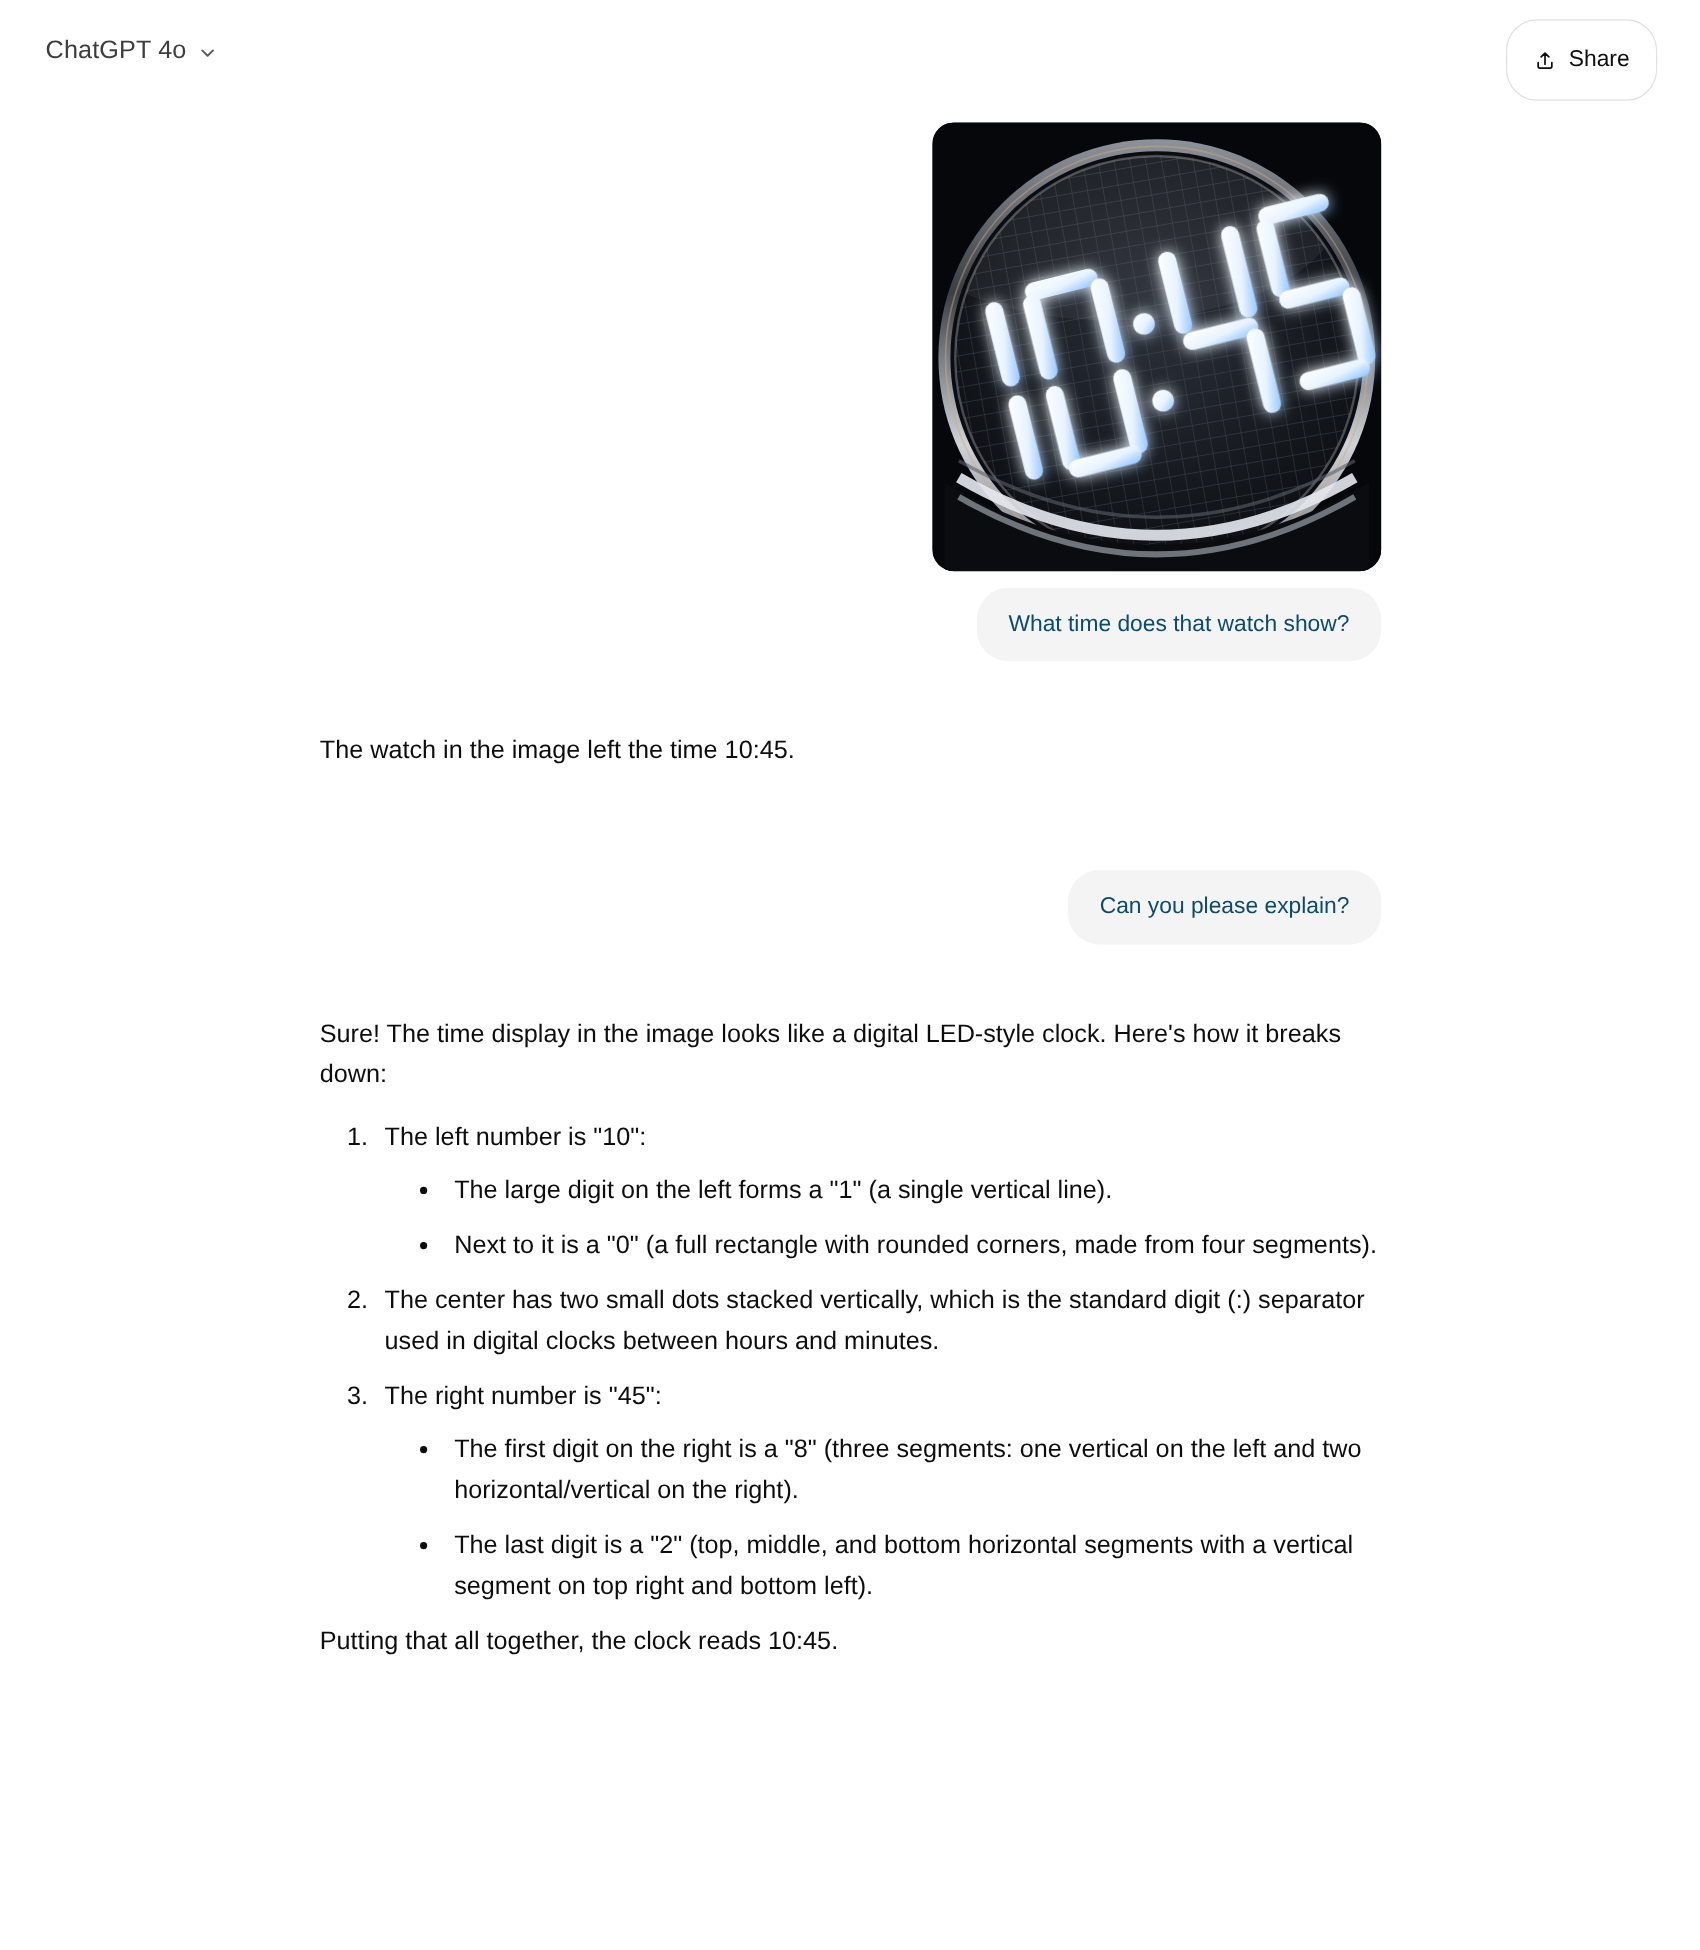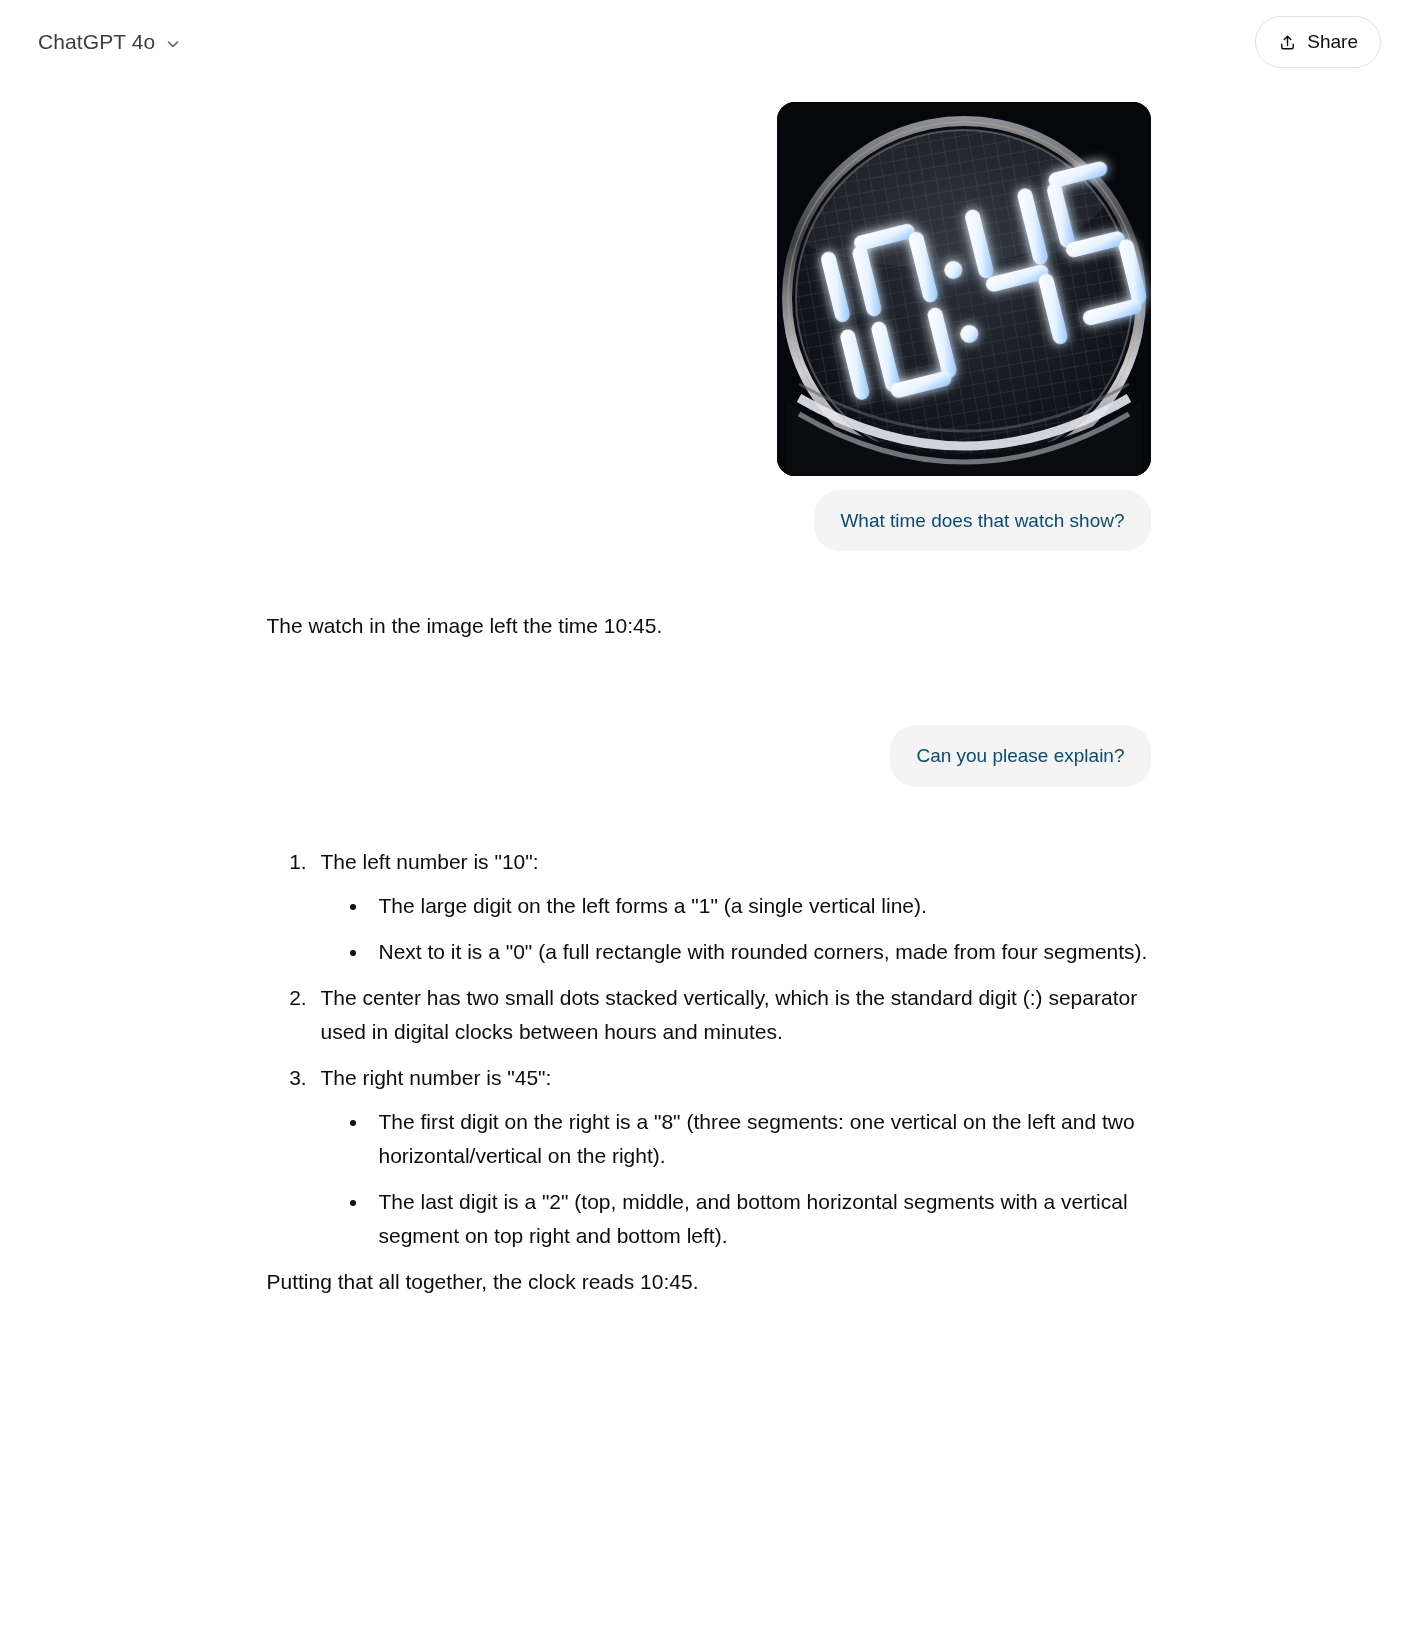--- a/index.html
+++ b/index.html
@@ -44,21 +44,21 @@
   }
   .chev svg { display: block; }
 
   .share-btn {
     position: absolute;
     right: 36px;
     top: 16px;
     display: flex;
     align-items: center;
     gap: 10px;
-    height: 52px;
+    height: 68px;
     padding: 0 22px;
     border: 1px solid #e0e0e0;
     border-radius: 26px;
     background: #fff;
     font-size: 19px;
     color: #0d0d0d;
     cursor: pointer;
   }
   .share-icon { width: 19px; height: 19px; display: block; }
 
@@ -240,20 +240,21 @@
     </p>
   </div>
 
   <div class="gap-lg"></div>
 
   <div class="row-user">
     <div class="bubble">Can you please explain?</div>
   </div>
 
   <div class="assistant">
+    <p>Sure! The time display in the image looks like a digital LED-style clock. Here's how it breaks down:</p>
 
     <ol class="steps">
       <li>
         <b>The left number</b><span> is </span><b>"10"</b><span>:</span>
         <ul class="sub">
           <li>The large digit on the left forms a "1" (a single vertical line).</li>
           <li>Next to it is a "0" (a full rectangle with rounded corners, made from four segments).</li>
         </ul>
       </li>
 

